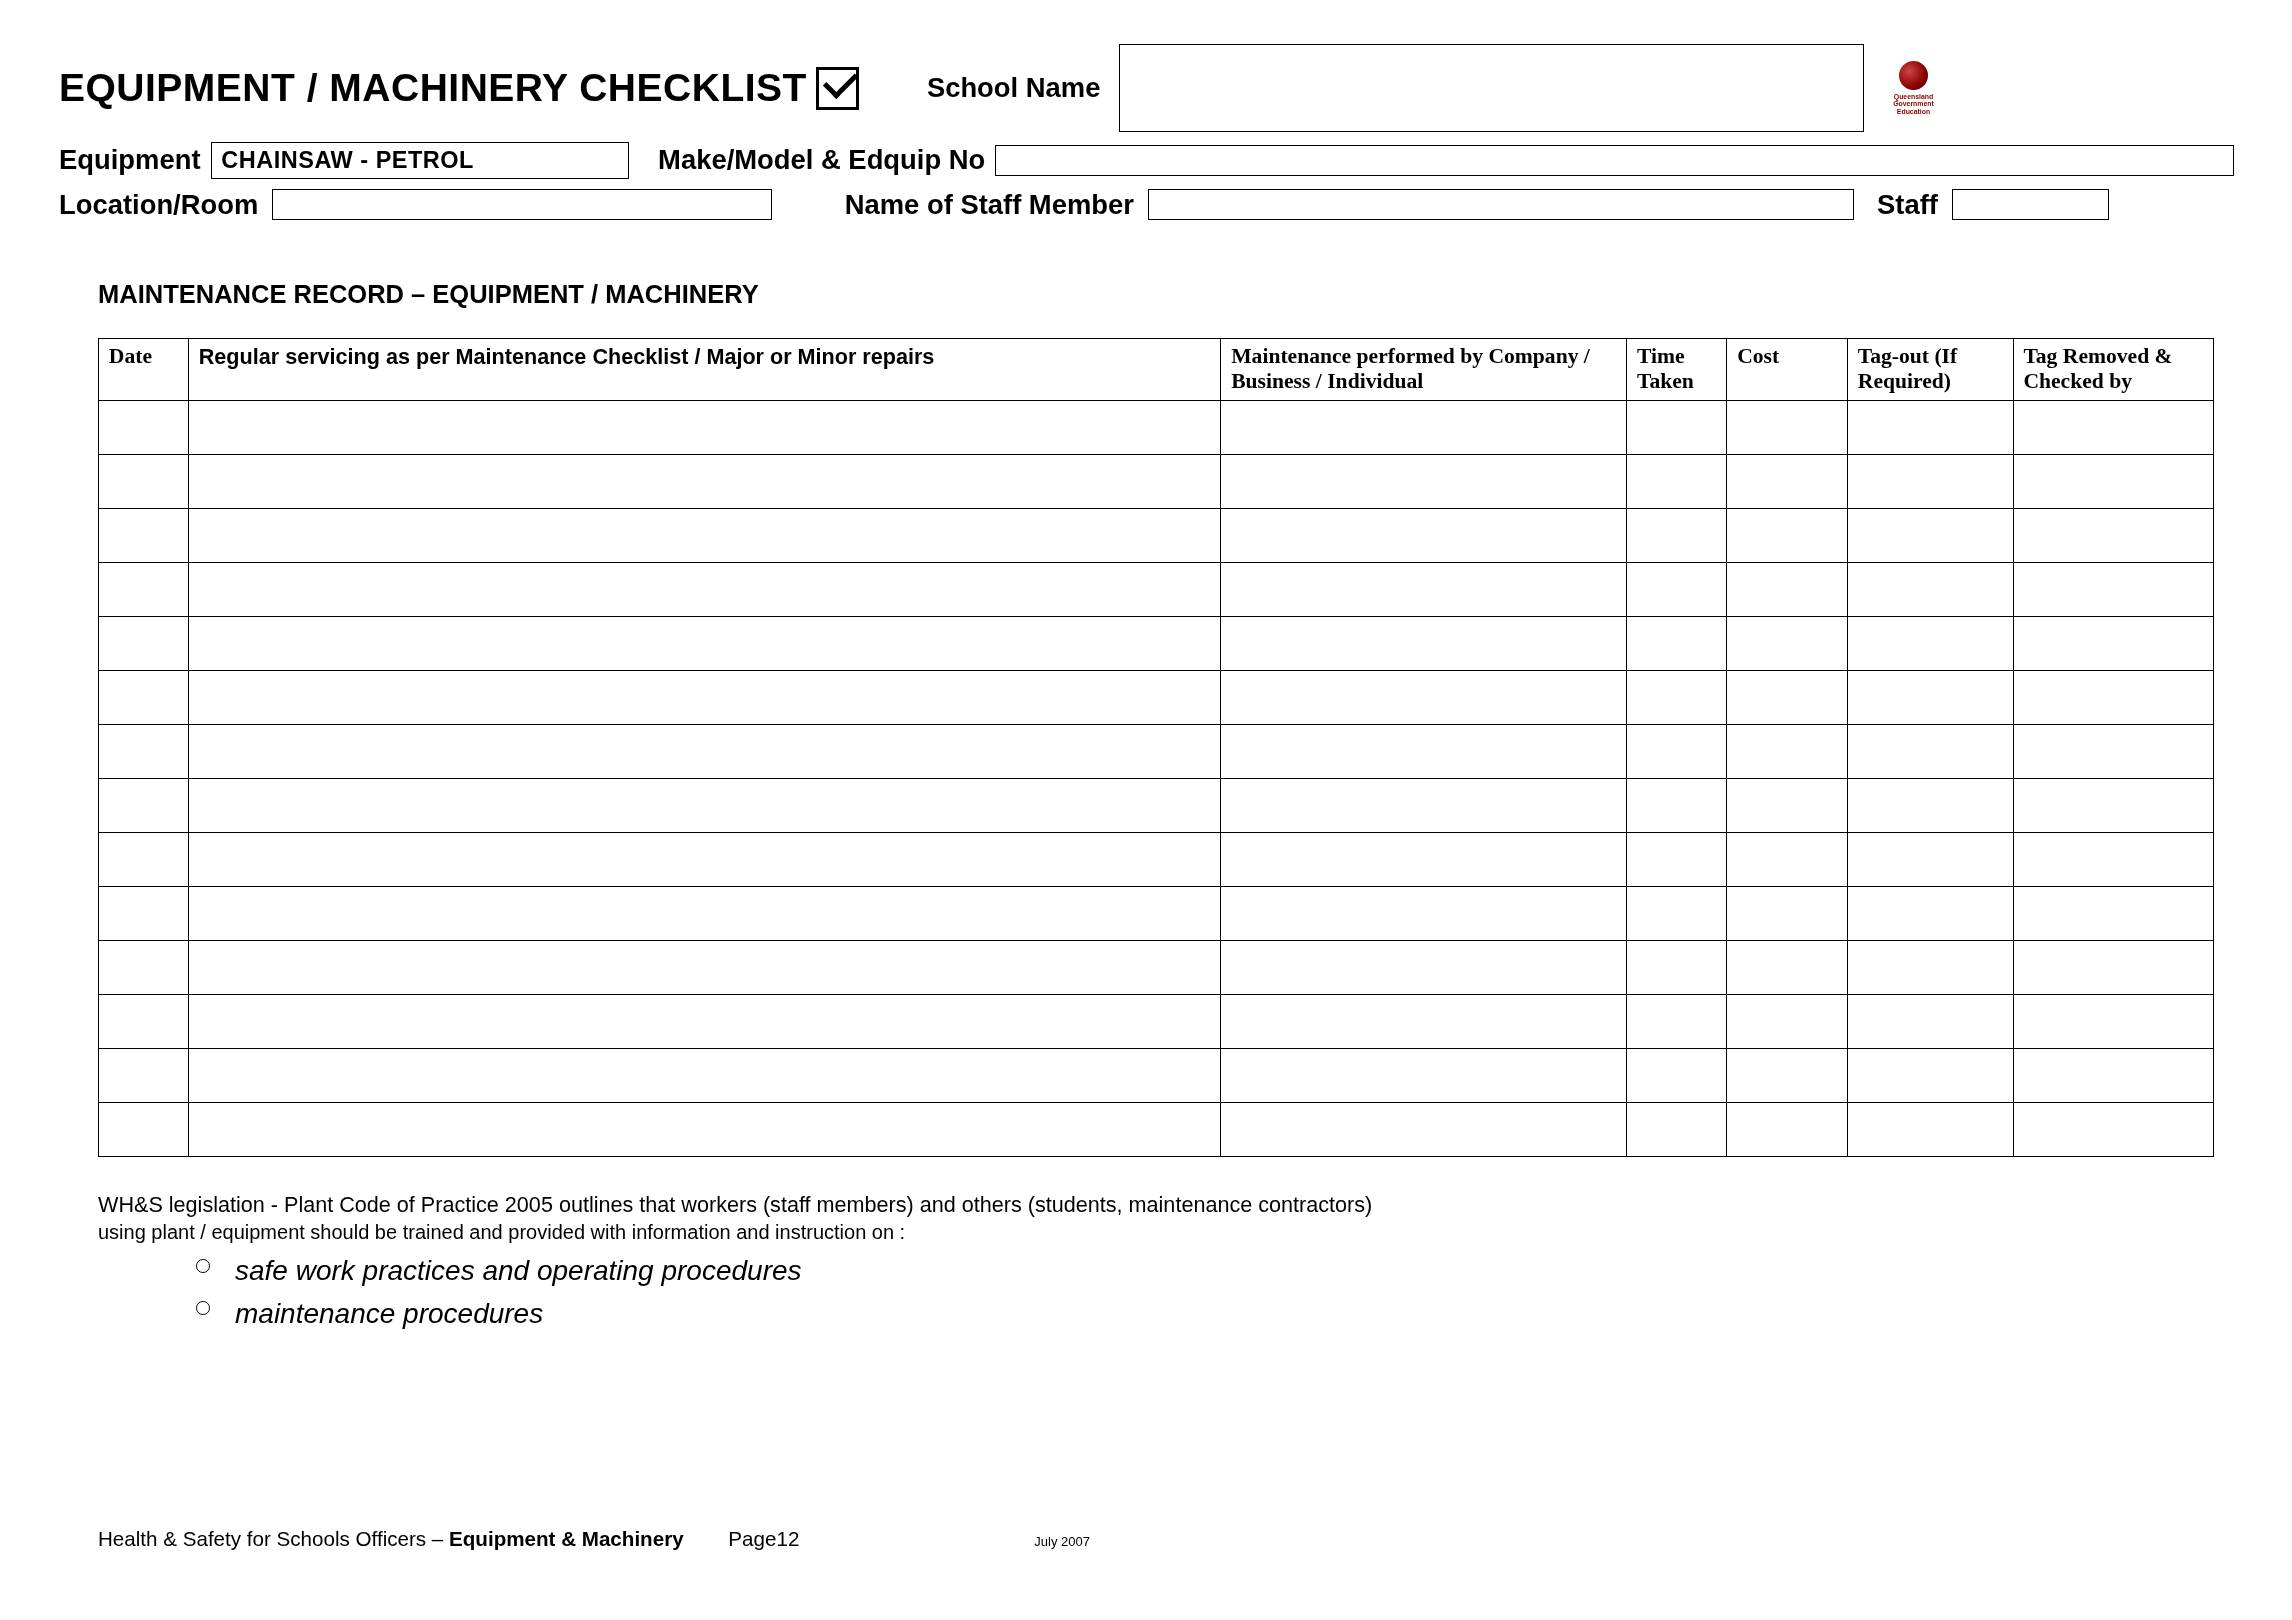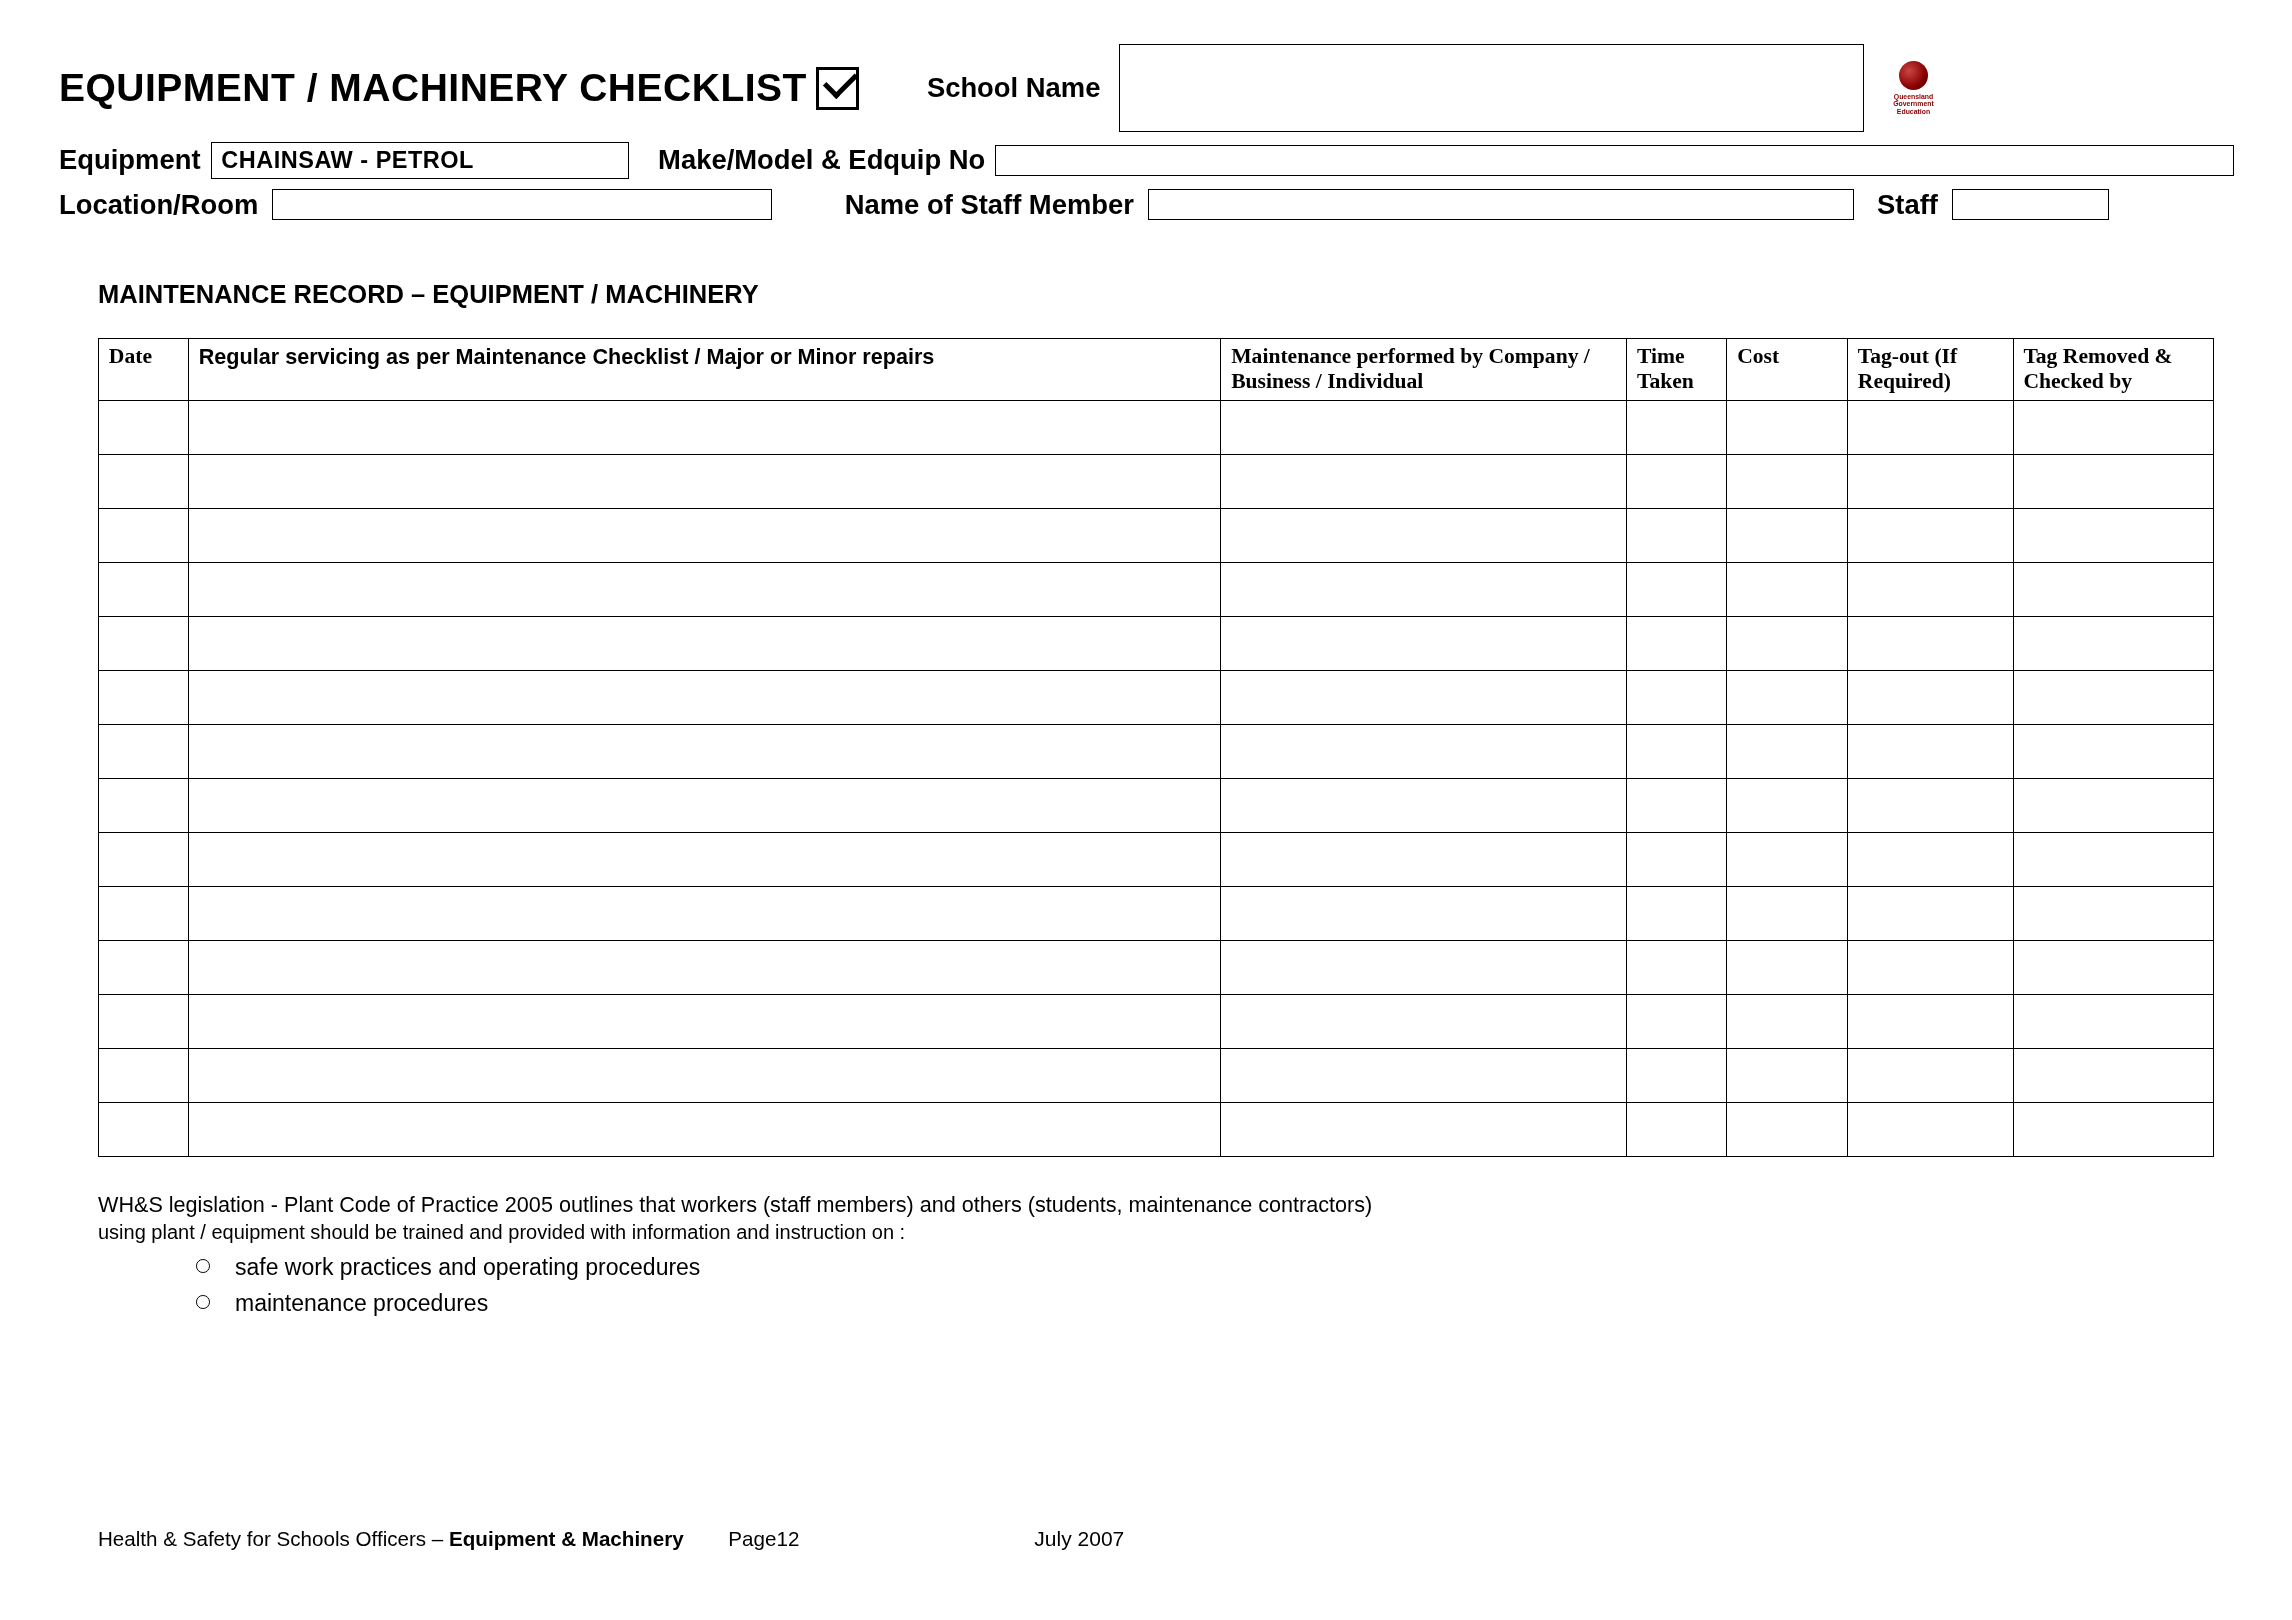--- a/index.html
+++ b/index.html
@@ -148,24 +148,25 @@
   }
   .notes-sub {
     font-size: 20px;
   }
   ul.circle {
     list-style: none;
     margin: 7.8px 0 0 98px;
     padding: 0;
   }
   ul.circle li {
-    font-size: 23px;
+    font-size: 28px;
     margin-bottom: 5.9px;
     position: relative;
     padding-left: 39px;
+    font-style: italic;
   }
   ul.circle li::before {
     content: "";
     position: absolute;
     left: 0;
     top: 5.9px;
     width: 11.8px;
     height: 11.8px;
     border: 1.5px solid #000;
     border-radius: 50%;
@@ -174,21 +175,21 @@
     position: absolute;
     bottom: 69px;
     left: 98px;
     right: 46px;
     font-size: 20.6px;
     display: flex;
     gap: 78px;
     align-items: baseline;
   }
   .footer .page { margin-left: 39px; }
-  .footer .date { margin-left: 157px; font-size: 21px; }
+  .footer .date { margin-left: 157px; font-size: 13px; }
 </style>
 </head>
 <body>
 
 <div class="header-row">
   <span class="title">EQUIPMENT / MACHINERY CHECKLIST</span>
   <span class="check-icon"></span>
   <span class="school-name-label">School Name</span>
   <span class="school-name-box"></span>
   <span class="logo">

